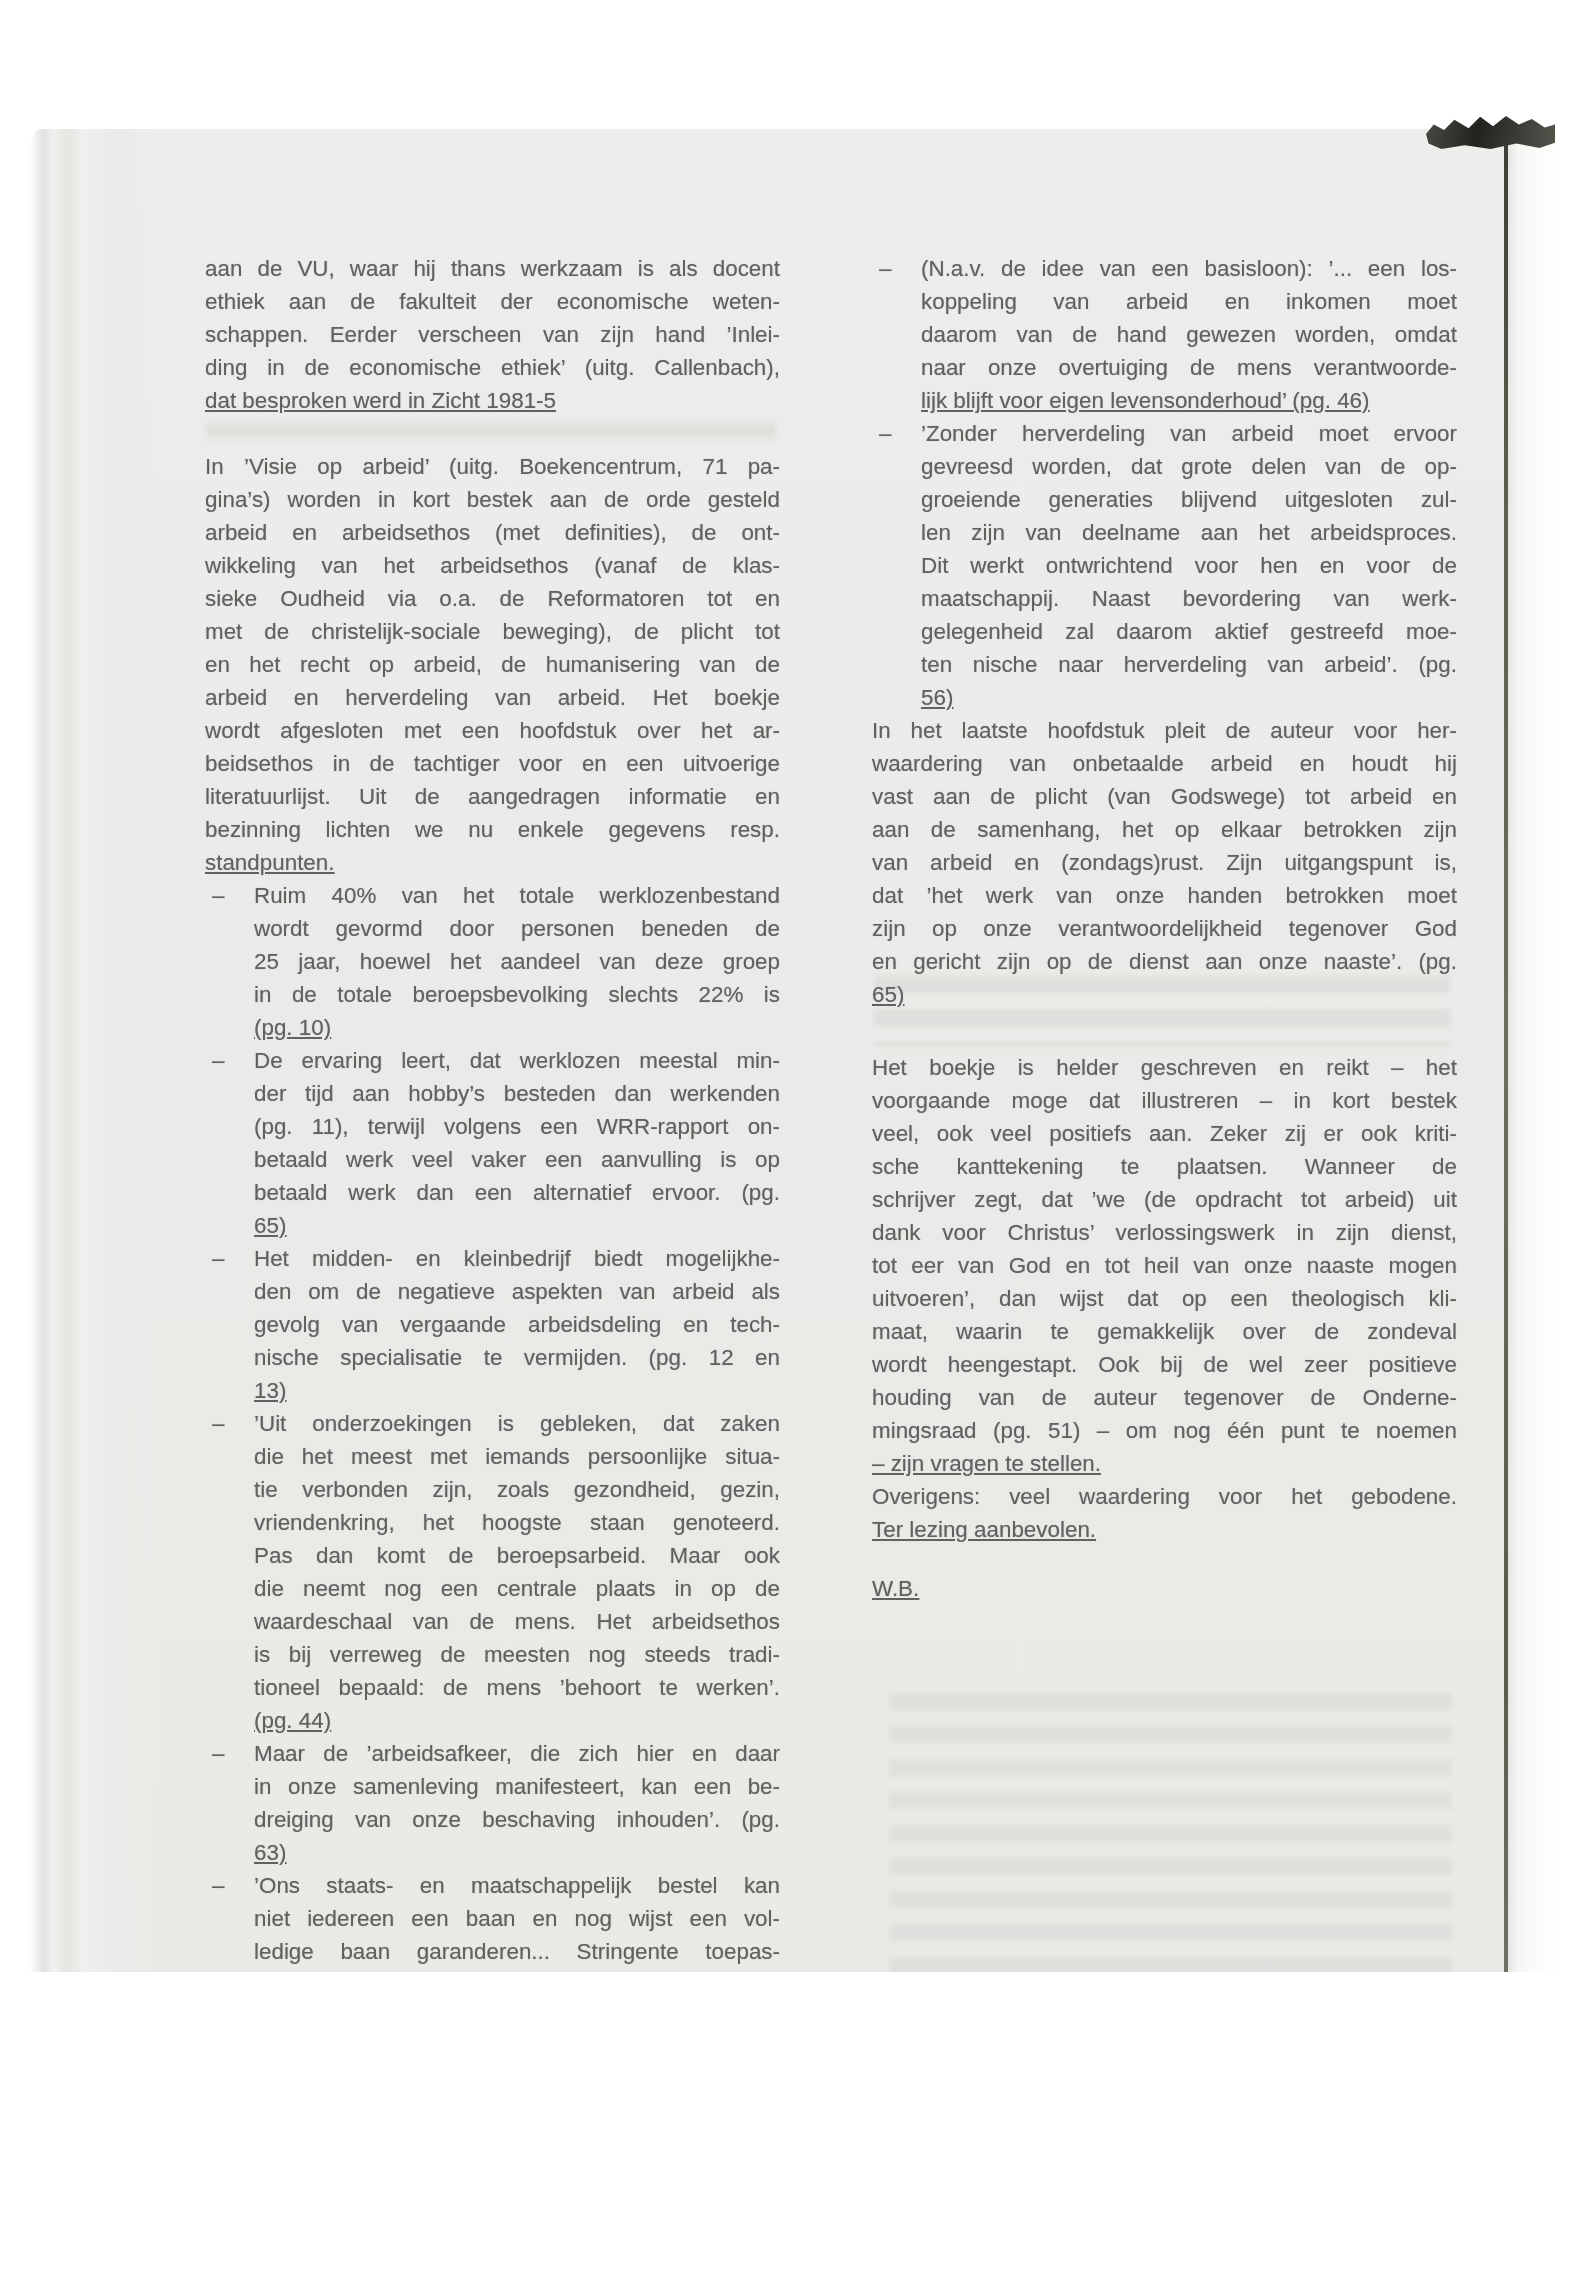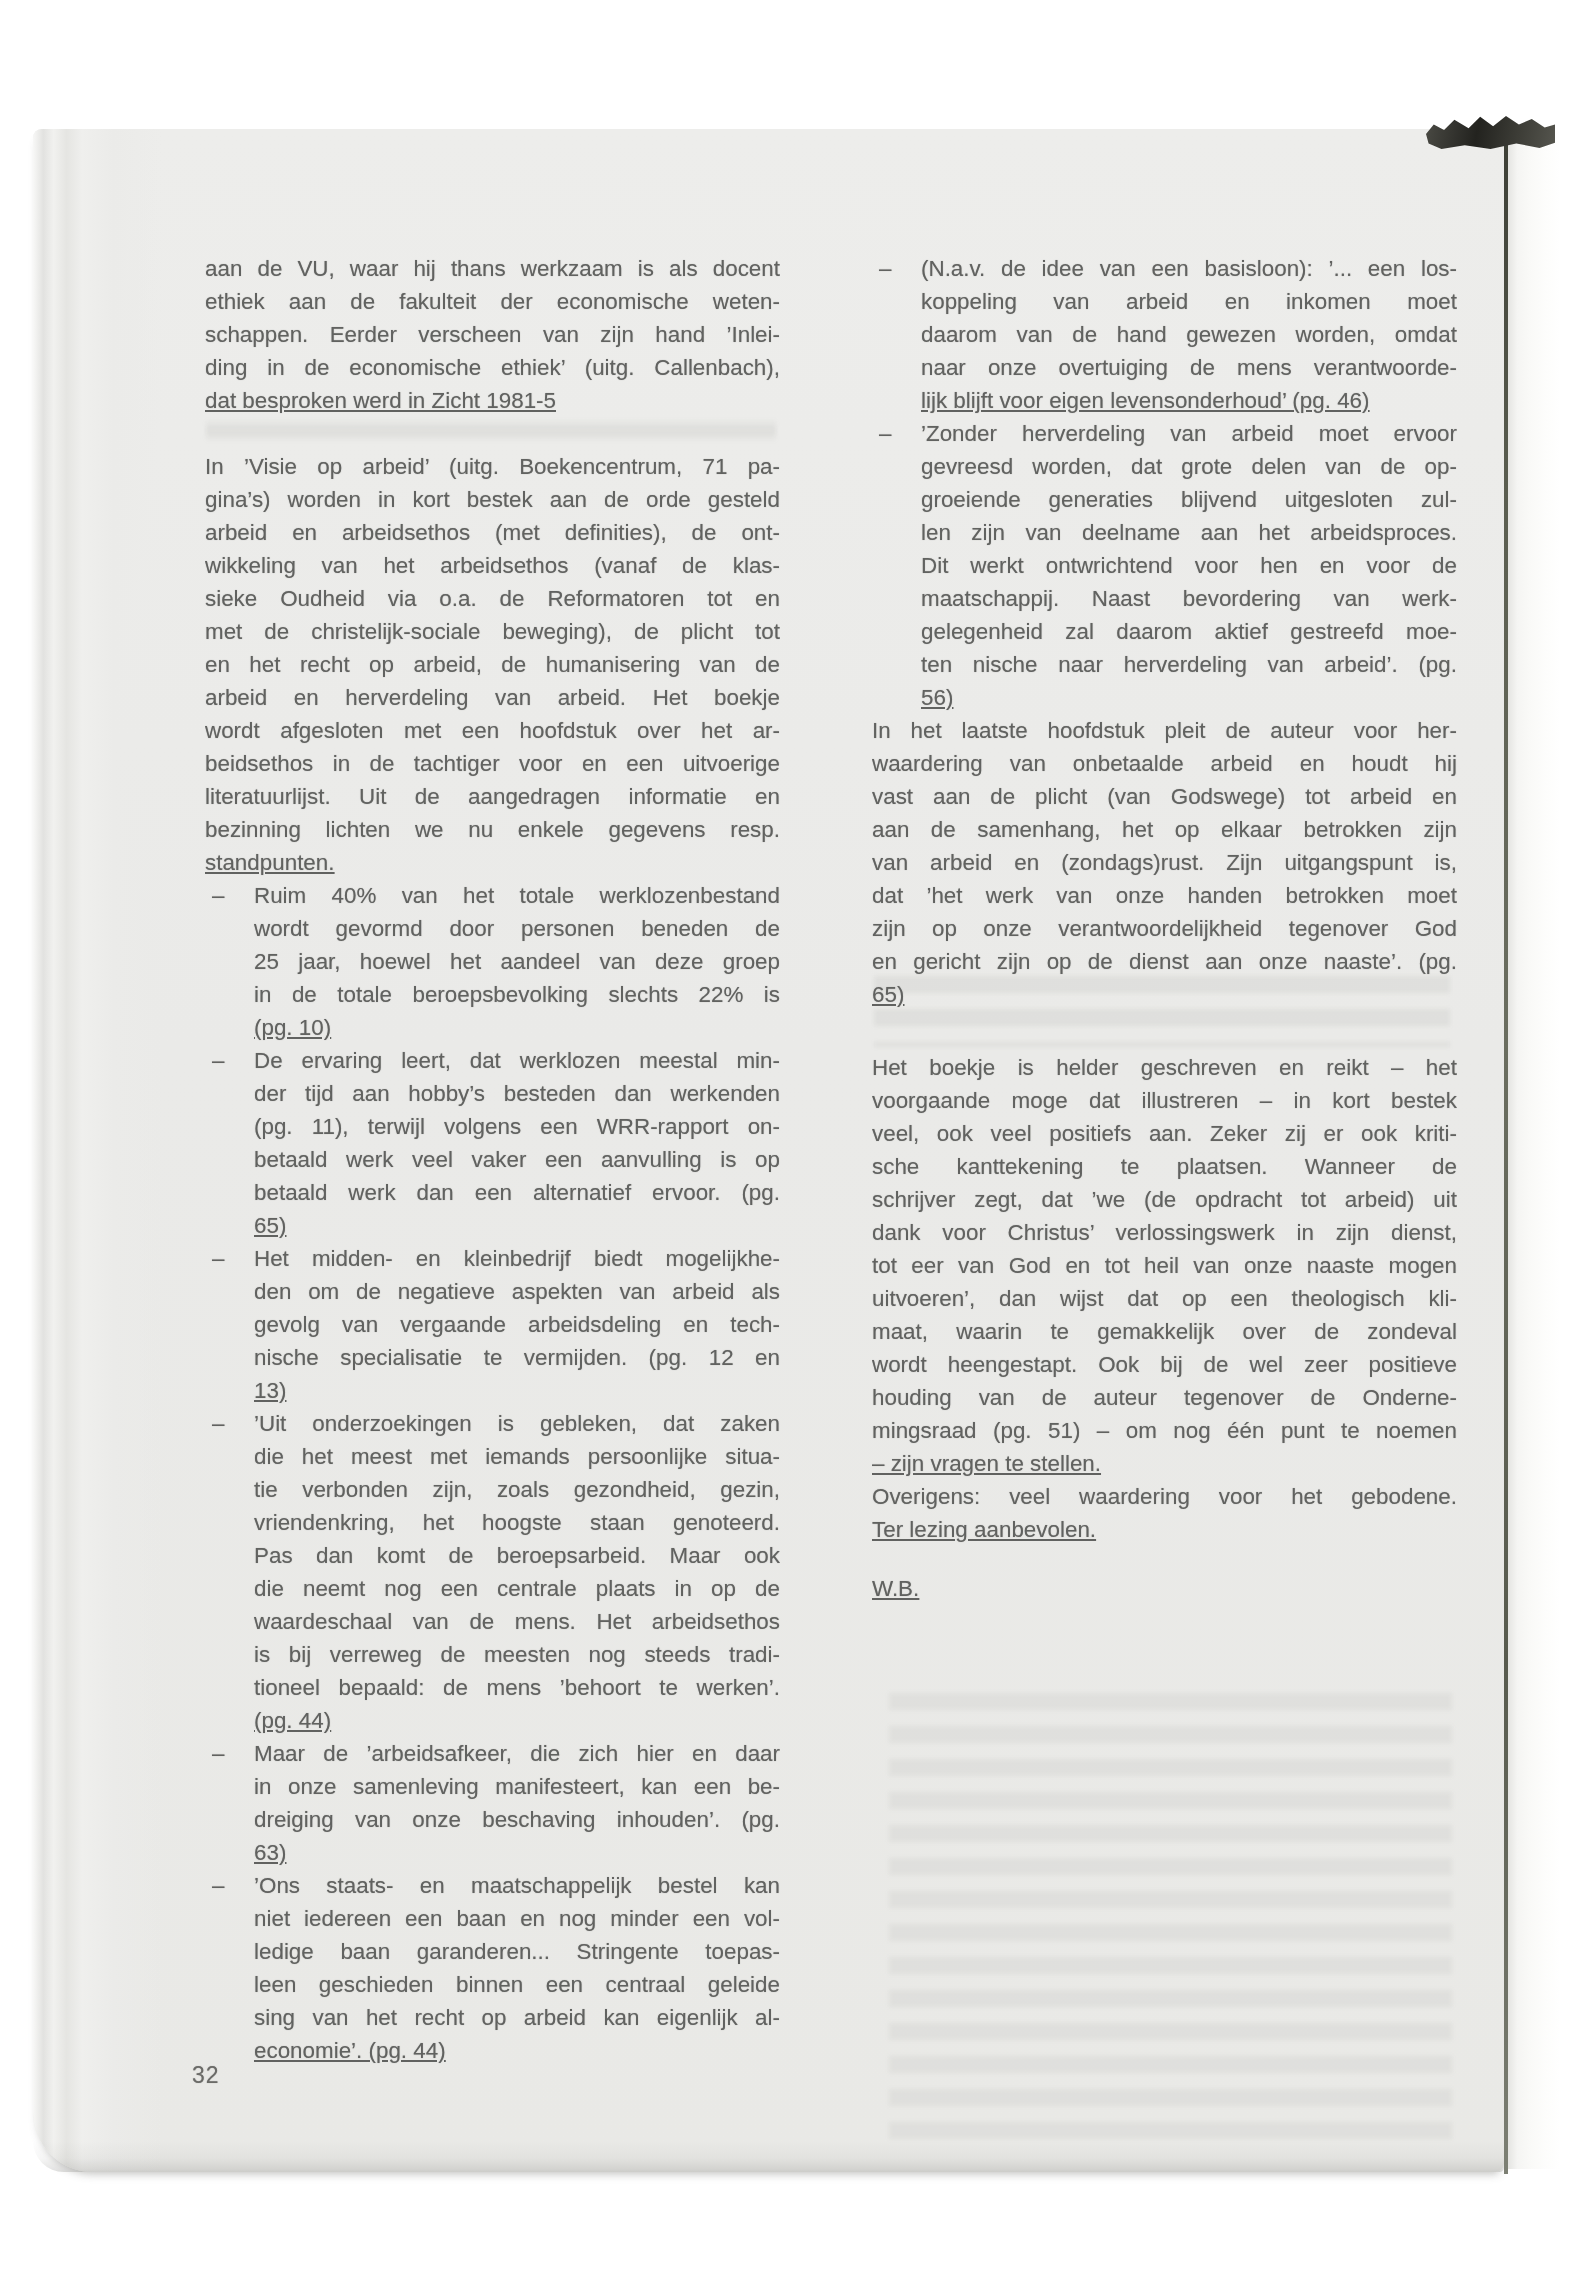--- a/index.html
+++ b/index.html
@@ -1,18 +1,18 @@
 <!DOCTYPE html>
 <html style="font-size:14px"><head>
 <meta charset="utf-8">
 <title>Scanned book page</title>
 <style>
   html,body { margin:0; padding:0; background:#ffffff; }
   .scene {
-    position:relative; width:1592px; height:2295px; overflow:hidden;
+    position:relative; width:1592px; height:1972px; overflow:hidden;
     background:#ffffff;
     font-family:"Liberation Sans","DejaVu Sans",sans-serif;
   }
   .page {
     position:absolute; left:33px; top:129px; width:1471px; height:2043px;
     background:linear-gradient(180deg,#ededeb 0%,#eaeae8 45%,#e9e9e6 100%);
     border-radius:8.6px 2.6px 8.6px 60px;
     box-shadow:0 7px 8.6px -5.2px rgba(80,80,75,0.35);
   }
   .edge-left {
@@ -133,21 +133,21 @@
         <div class="line" data-type="bc"><span class="txt">die neemt nog een centrale plaats in op de</span></div>
         <div class="line" data-type="bc"><span class="txt">waardeschaal van de mens. Het arbeidsethos</span></div>
         <div class="line" data-type="bc"><span class="txt">is bij verreweg de meesten nog steeds tradi-</span></div>
         <div class="line" data-type="bc"><span class="txt">tioneel bepaald: de mens ’behoort te werken’.</span></div>
         <div class="line" data-type="be"><span class="txt">(pg. 44)</span></div>
         <div class="line" data-type="bj"><span class="dash">–</span><span class="txt">Maar de ’arbeidsafkeer, die zich hier en daar</span></div>
         <div class="line" data-type="bc"><span class="txt">in onze samenleving manifesteert, kan een be-</span></div>
         <div class="line" data-type="bc"><span class="txt">dreiging van onze beschaving inhouden’. (pg.</span></div>
         <div class="line" data-type="be"><span class="txt">63)</span></div>
         <div class="line" data-type="bj"><span class="dash">–</span><span class="txt">’Ons staats- en maatschappelijk bestel kan</span></div>
-        <div class="line" data-type="bc"><span class="txt">niet iedereen een baan en nog minder een vol-</span></div>
+        <div class="line" data-type="bc"><span class="txt">niet iedereen een baan en nog wijst een vol-</span></div>
         <div class="line" data-type="bc"><span class="txt">ledige baan garanderen... Stringente toepas-</span></div>
         <div class="line" data-type="bc"><span class="txt">leen geschieden binnen een centraal geleide</span></div>
         <div class="line" data-type="bc"><span class="txt">sing van het recht op arbeid kan eigenlijk al-</span></div>
         <div class="line" data-type="be"><span class="txt">economie’. (pg. 44)</span></div>
       </div>
 
     <div class="col col-right">
 
     <div class="line" data-type="bj"><span class="dash">–</span><span class="txt">(N.a.v. de idee van een basisloon): ’... een los-</span></div>
         <div class="line" data-type="bc"><span class="txt">koppeling van arbeid en inkomen moet</span></div>

